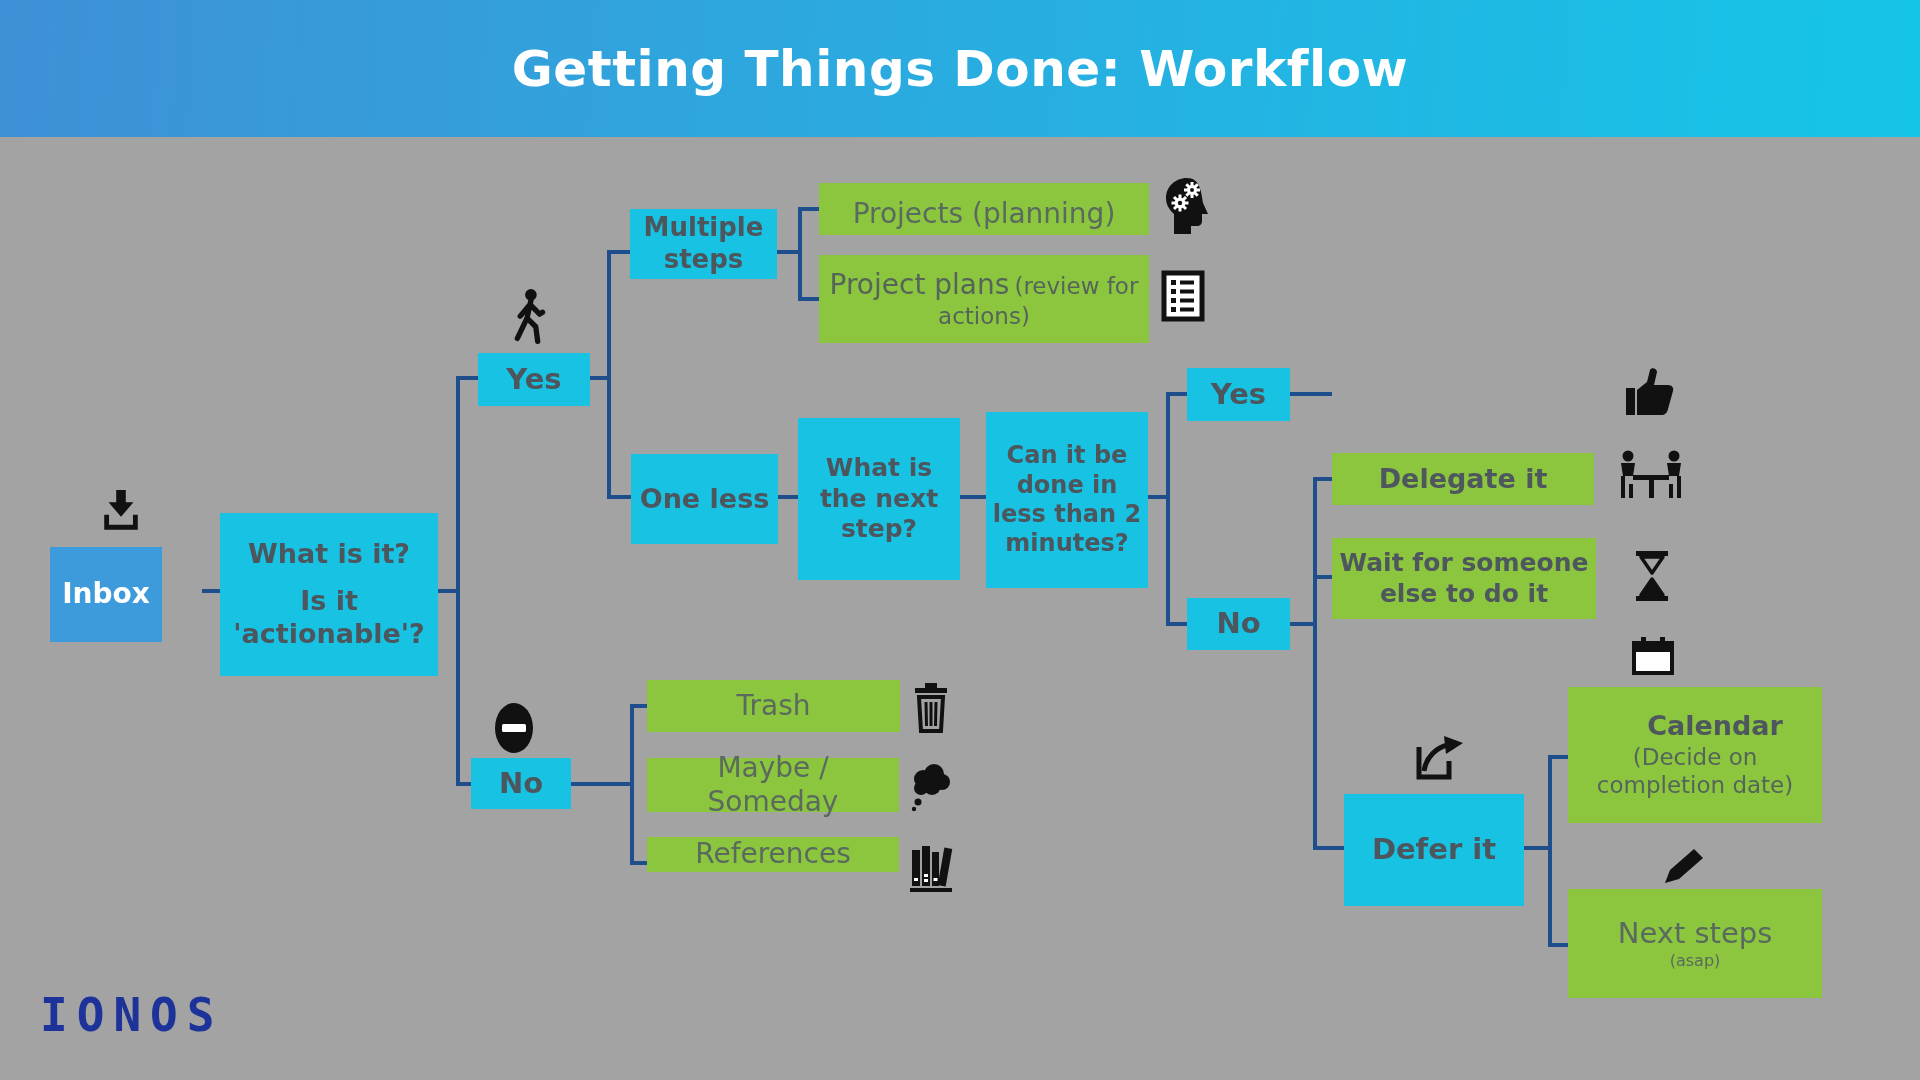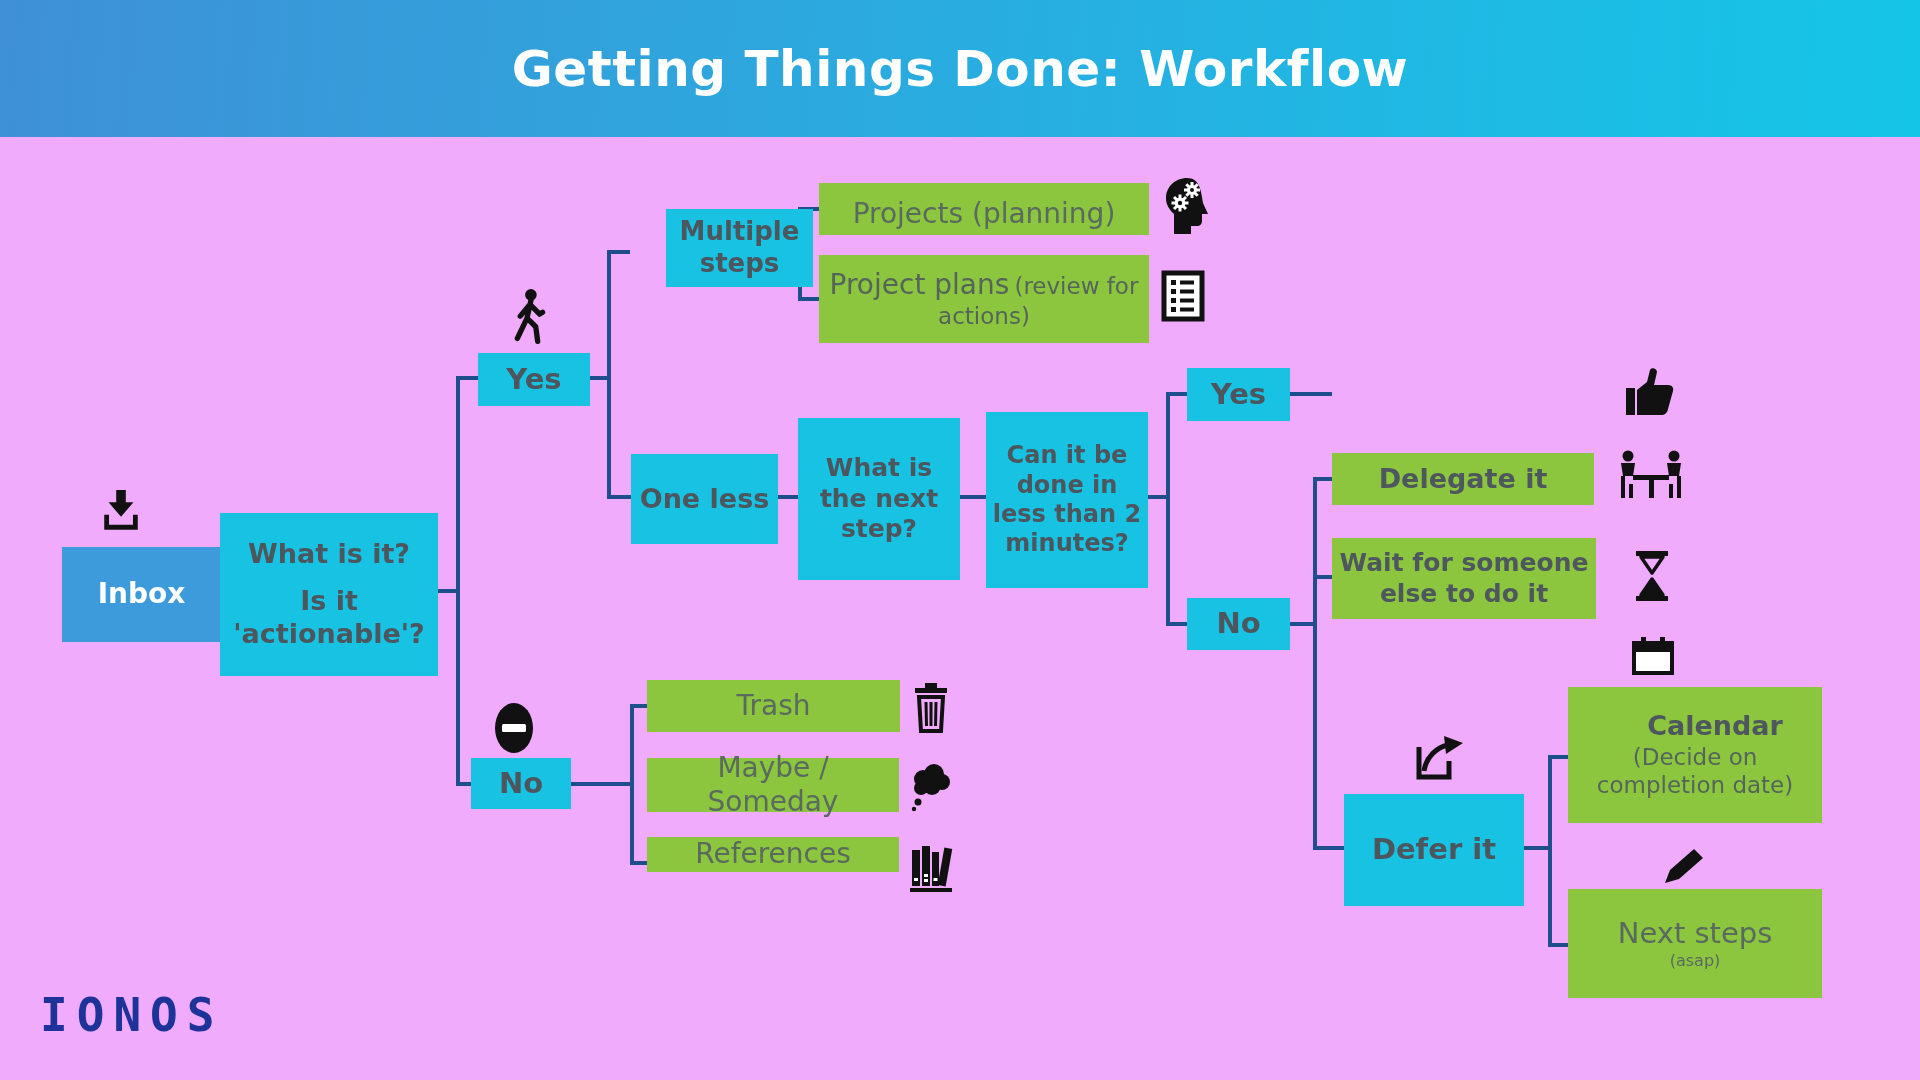--- a/index.html
+++ b/index.html
@@ -1,16 +1,16 @@
 <!DOCTYPE html>
 <html><head>
 <meta charset="utf-8">
 <style>
   html,body{margin:0;padding:0;background:#e9eaec;}
-  .canvas{position:relative;width:1920px;height:1080px;background:#f0abfc;overflow:hidden;
+  .canvas{position:relative;width:1920px;height:1080px;background:#a3a3a3;overflow:hidden;
           font-family:"DejaVu Sans", "Liberation Sans", sans-serif;text-decoration:underline;}
   .header{position:absolute;left:0;top:0;width:1920px;height:137px;
           background:linear-gradient(94deg,#3F90D6 0%,#2BAADF 45%,#15C5E8 100%);
           display:flex;align-items:center;justify-content:center;}
   .header h1{margin:0;color:#ffffff;font-size:50px;font-weight:bold;letter-spacing:.5px;}
   .box{position:absolute;box-sizing:border-box;display:flex;flex-direction:column;
        align-items:center;justify-content:center;text-align:center;padding:4px;line-height:1.22;}
   .cyan{background:#17C2E3;color:#4D555D;font-weight:bold;}
   .blue{background:#3E9BDB;color:#ffffff;font-weight:bold;}
   .green{background:#8CC63F;color:#5A6A5E;font-weight:normal;}
@@ -64,35 +64,35 @@
   <div class="line h" style="left:1313px;top:846px;width:31px;"></div>
   <div class="line h" style="left:1524px;top:846px;width:26px;"></div>
   <div class="line v" style="left:1548px;top:755px;height:192px;"></div>
   <div class="line h" style="left:1548px;top:755px;width:20px;"></div>
   <div class="line h" style="left:1548px;top:943px;width:20px;"></div>
   <div class="line h" style="left:571px;top:782px;width:61px;"></div>
   <div class="line v" style="left:630px;top:704px;height:161px;"></div>
   <div class="line h" style="left:630px;top:704px;width:17px;"></div>
   <div class="line h" style="left:630px;top:861px;width:17px;"></div>
 
-  <div class="box blue fs28" style="left:62px;top:547px;width:159px;height:95px;">
+  <div class="box blue fs28" style="left:50px;top:547px;width:112px;height:95px;">
     <span>Inbox</span>
   </div>
 
   <div class="box cyan fs27" style="left:220px;top:513px;width:218px;height:163px;">
     <span>What is it?</span>
     <span class="gap"></span>
     <span>Is it 'actionable'?</span>
   </div>
 
   <div class="box cyan fs30" style="left:478px;top:353px;width:112px;height:53px;">
     <span>Yes</span>
   </div>
 
-  <div class="box cyan fs26" style="left:630px;top:209px;width:147px;height:78px;margin-left:36px;">
+  <div class="box cyan fs26" style="left:630px;top:209px;width:147px;height:70px;">
     <span>Multiple steps</span>
   </div>
 
   <div class="box green fs28" style="left:819px;top:183px;width:330px;height:52px;justify-content:flex-end;">
     <span>Projects (planning)</span>
   </div>
 
   <div class="box green" style="left:819px;top:255px;width:330px;height:88px;">
     <span class="mix"><span class="r" style="font-size:28px;">Project plans</span> <span class="r">(review for actions)</span></span>
   </div>

